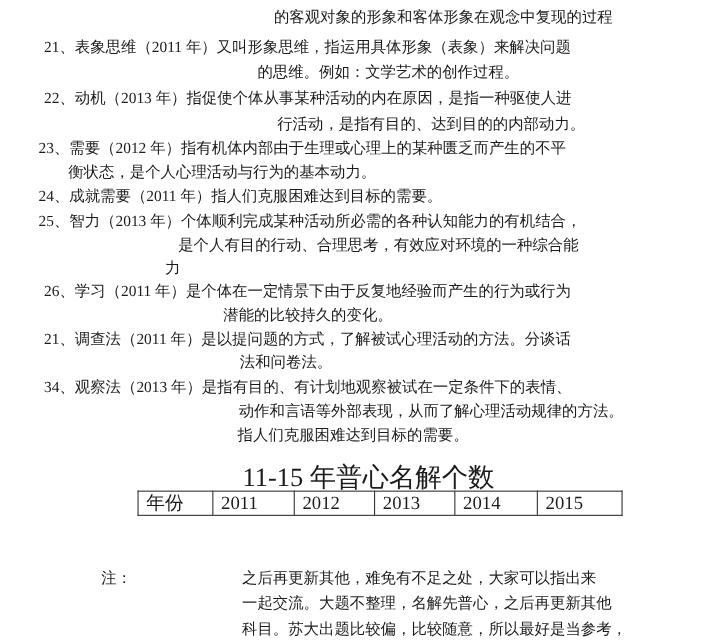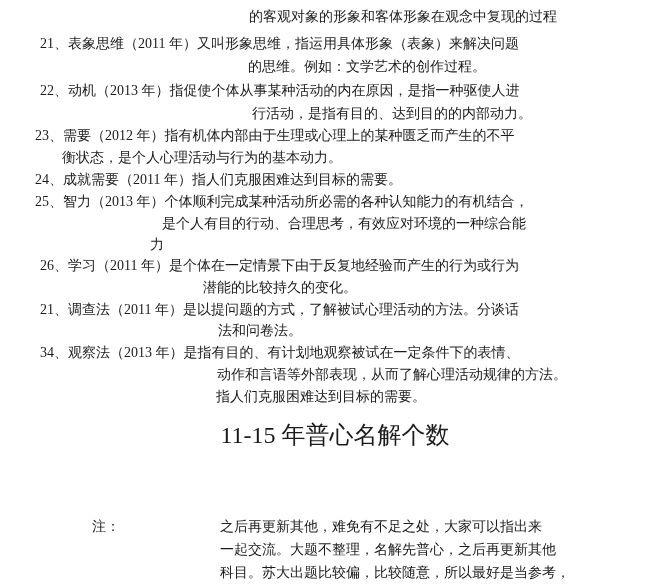--- a/index.html
+++ b/index.html
@@ -26,21 +26,21 @@
     font-size:17px;line-height:19px;
     vertical-align:middle;white-space:nowrap;overflow:hidden;
   }
 </style>
 </head>
 <body>
 
 <div class="ln" style="top:6px;left:249px">的客观对象的形象和客体形象在观念中复现的过程</div>
 
 <div class="ln" style="top:33px;left:40px">21、表象思维（2011 年）又叫形象思维，指运用具体形象（表象）来解决问题</div>
-<div class="ln" style="top:56px;left:248px">的思维。例如：文学艺术的创作过程。</div>
+<div class="ln" style="top:56px;left:234px">的思维。例如：文学艺术的创作过程。</div>
 
 <div class="ln" style="top:80px;left:40px">22、动机（2013 年）指促使个体从事某种活动的内在原因，是指一种驱使人进</div>
 <div class="ln" style="top:103px;left:252px">行活动，是指有目的、达到目的的内部动力。</div>
 
 <div class="ln" style="top:125px;left:35px">23、需要（2012 年）指有机体内部由于生理或心理上的某种匮乏而产生的不平</div>
 <div class="ln" style="top:147px;left:62px">衡状态，是个人心理活动与行为的基本动力。</div>
 
 <div class="ln" style="top:169px;left:35px">24、成就需要（2011 年）指人们克服困难达到目标的需要。</div>
 
 <div class="ln" style="top:191px;left:35px">25、智力（2013 年）个体顺利完成某种活动所必需的各种认知能力的有机结合，</div>
@@ -62,19 +62,27 @@
 <table class="count-table">
   <colgroup>
     <col style="width:68px">
       <col style="width:74px">
       <col style="width:73px">
     <col style="width:73px">
       <col style="width:75px">
       <col style="width:77px">
   </colgroup>
   <tbody>
+    <tr>
+      <td>年份</td>
+      <td>2011</td>
+      <td>2012</td>
+      <td>2013</td>
+      <td>2014</td>
+      <td>2015</td>
+    </tr>
   </tbody>
 </table>
 
 <div class="ln" style="top:516px;left:92px">注：</div>
 <div class="ln" style="top:516px;left:220px">之后再更新其他，难免有不足之处，大家可以指出来</div>
 <div class="ln" style="top:539px;left:220px">一起交流。大题不整理，名解先普心，之后再更新其他</div>
 <div class="ln" style="top:562px;left:220px">科目。苏大出题比较偏，比较随意，所以最好是当参考，</div>
 
 </body></html>

